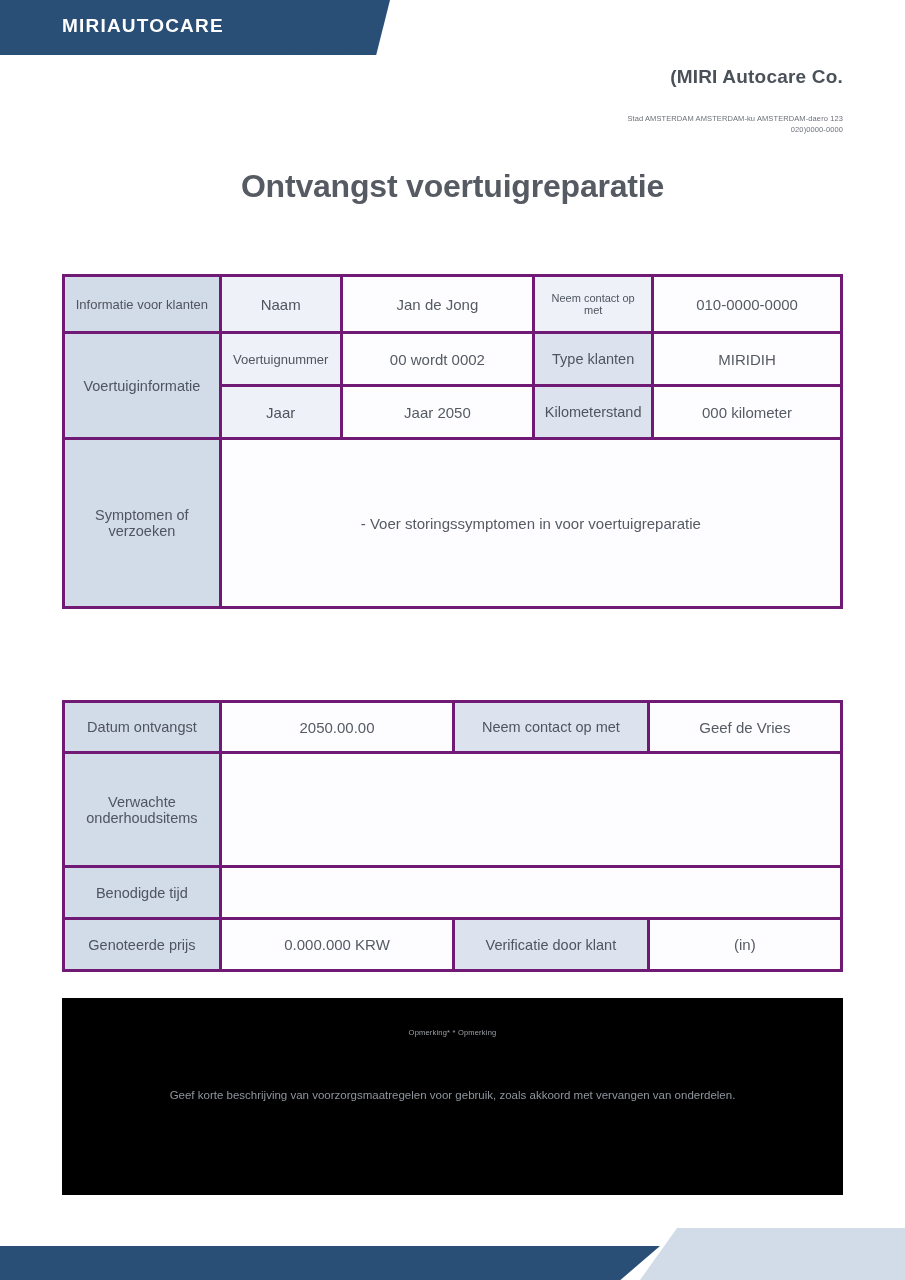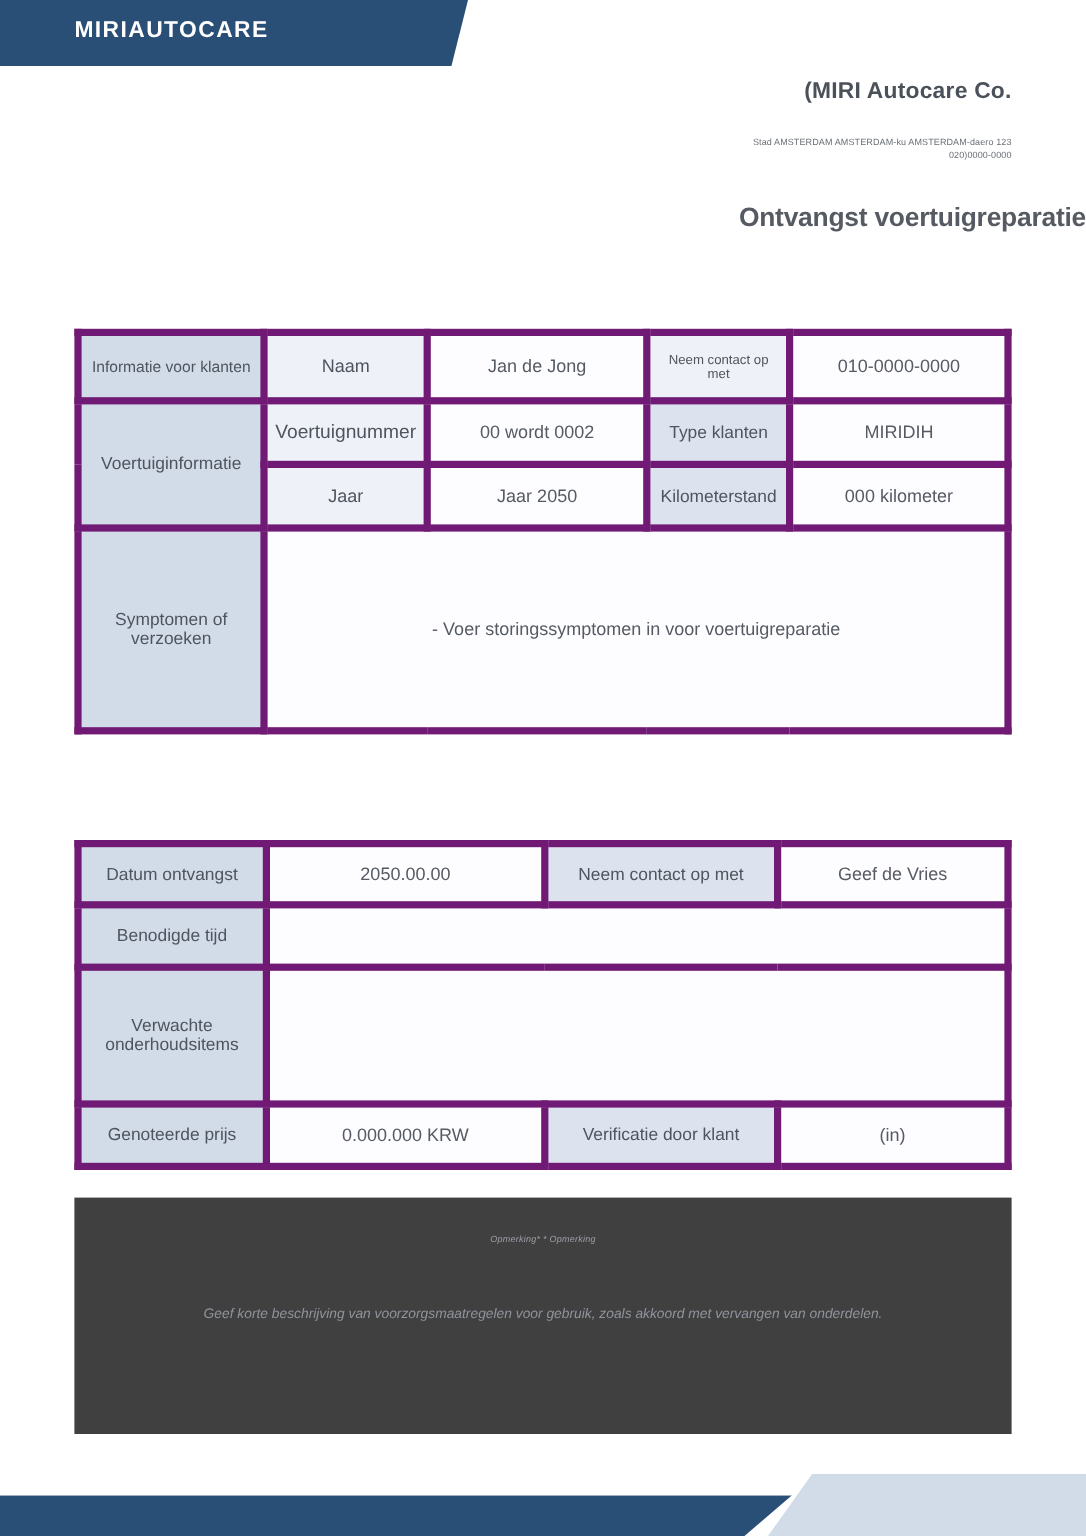--- a/index.html
+++ b/index.html
@@ -79,80 +79,79 @@
     text-align: right;
     letter-spacing: 0.1px;
   }
 
   
   .doc-title {
     position: absolute;
     top: 168px;
     left: 0;
     width: 905px;
-    text-align: right;
-    font-size: 22px;
+    text-align: center;
+    font-size: 32px;
     font-weight: bold;
     color: #565b63;
     letter-spacing: -0.2px;
   }
 
   
   .tbl {
     position: absolute;
     left: 62px;
     width: 781px;
     border-collapse: collapse;
     border-top: 3px solid #5c6370;
     border-bottom: 3px solid #5c6370;
   }
   .tbl#table-main  { top: 274px; }
   .tbl#table-sched { top: 700px; }
 
   .tbl td {
-    border: 6px solid #701a75;
+    border: 3px solid #701a75;
     font-size: 14.5px;
     color: #565b63;
     text-align: center;
     vertical-align: middle;
     padding: 4px 6px;
     background: #fdfdff;
   }
 
   
   td.lab-strong {
     background: #d2dbe8;
     font-size: 13px;
     color: #4f555e;
   }
   td.lab-soft {
     background: #eef1f8;
-    font-size: 16px;
+    font-size: 13px;
     color: #4f555e;
   }
   td.lab-mid {
     background: #dde3ee;
     font-size: 14.5px;
     color: #4f555e;
   }
   td.val-lg { font-size: 15px; }
   td.lab-big { font-size: 14.5px; }
 
   .cell-tall-sym { height: 169px; }
   .cell-tall-items { height: 114px; }
 
   
   .notes {
     position: absolute;
     left: 62px;
     top: 998px;
     width: 781px;
     height: 197px;
-    background: #404040;
-    font-style: italic;
+    background: #000000;
   }
   .notes-title {
     position: absolute;
     top: 30px;
     left: 0;
     width: 781px;
     text-align: center;
     font-size: 7.5px;
     color: #9ca0a8;
     letter-spacing: 0.2px;
@@ -238,26 +237,26 @@
 
 <table class="tbl" id="table-sched">
   <tbody>
       <tr>
     <td class="lab-strong lab-big" style="width:157px;height:51px;">Datum ontvangst</td>
     <td class="val-lg" style="width:234px;">2050.00.00</td>
     <td class="lab-mid" style="width:195px;">Neem contact op met</td>
     <td class="val-lg" style="width:194px;">Geef de Vries</td>
   </tr>
   <tr>
+    <td class="lab-strong lab-big cell-tall-items">Verwachte onderhoudsitems</td>
+    <td class="val-lg cell-tall-items" colspan="3"></td>
+  </tr>
+  <tr>
     <td class="lab-strong lab-big" style="height:52px;">Benodigde tijd</td>
     <td class="val-lg" colspan="3"></td>
-  </tr>
-  <tr>
-    <td class="lab-strong lab-big cell-tall-items">Verwachte onderhoudsitems</td>
-    <td class="val-lg cell-tall-items" colspan="3"></td>
   </tr>
   <tr>
     <td class="lab-strong lab-big" style="height:52px;">Genoteerde prijs</td>
     <td class="val-lg">0.000.000 KRW</td>
     <td class="lab-mid">Verificatie door klant</td>
     <td class="val-lg">(in)</td>
   </tr>
 </tbody>
   </table>
 

